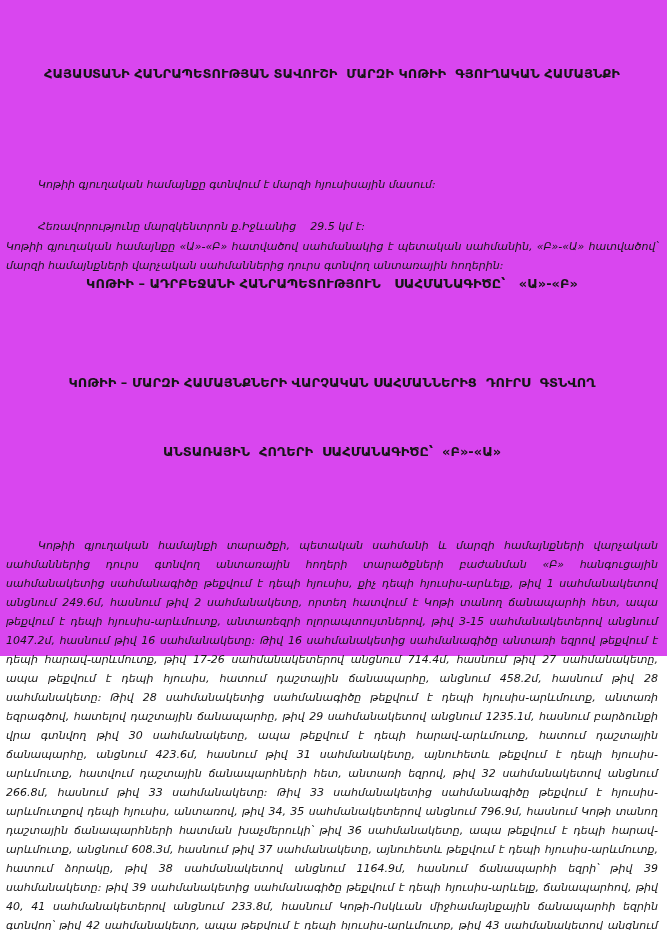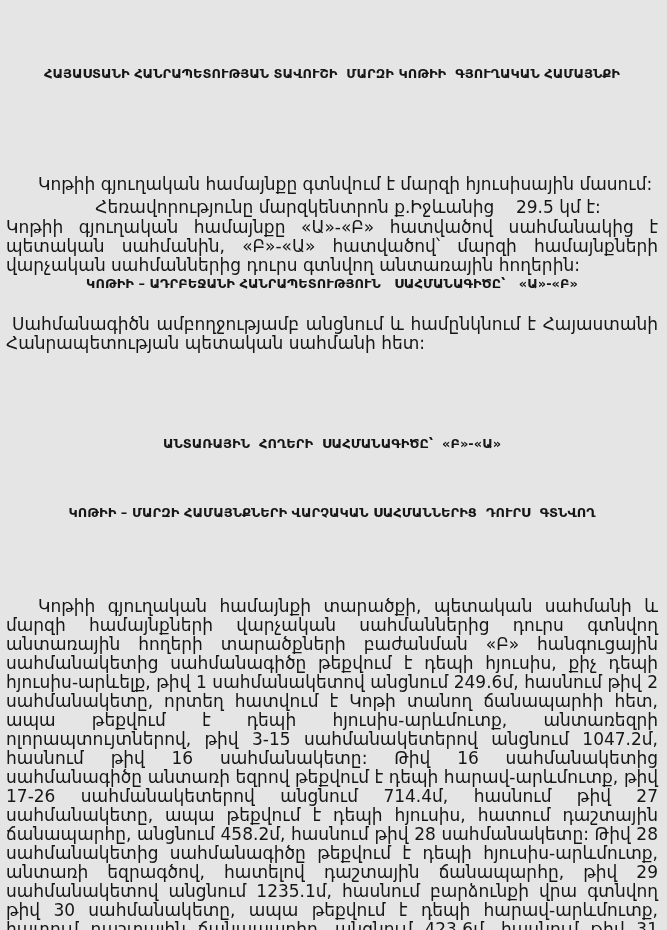--- a/index.html
+++ b/index.html
@@ -6,52 +6,53 @@
     margin: 0;
     padding: 0;
     width: 667px;
     height: 930px;
     overflow: hidden;
     background: #ffffff;
   }
   .page {
     box-sizing: border-box;
     width: 667px;
-    height: 930px;
+    height: 656px;
     padding: 2px 9px 8px 6px;
     font-family: "DejaVu Sans", "Liberation Sans", sans-serif;
     color: #161616;
-    background: #e5e5e5;
+    background: #d946ef;
   }
   h1, h2 {
     font-size: 13px;
     font-weight: bold;
     text-align: center;
     margin: 0;
     white-space: pre-wrap;
   }
   h1 { line-height: 28px; margin-top: 2px; }
   h2 { line-height: 23px; }
   h2.single { line-height: 17px; }
   h2.double { margin-top: 33px; }
   .tline, .hline { display: block; }
   p {
-    font-size: 17px;
+    font-size: 11px;
     line-height: 19px;
     margin: 0;
     text-align: left;
+    font-style: italic;
   }
   p.just {
     text-align: justify;
   }
   p.indent { text-indent: 32px; }
   p.small-indent { text-indent: 6px; }
   p.pre { white-space: pre-wrap; }
   .mt-31 { margin-top: 31px; }
-  .mt-11 { margin-top: 4px; text-align: center; }
+  .mt-11 { margin-top: 23px; }
   .mt-9  { margin-top: 1px; }
   .mt-23 { margin-top: 23px; }
   .mt-1  { margin-top: 1px; }
   .mt-27 { margin-top: 27px; }
 </style>
 </head>
 <body>
 
 <div class="page">
 
@@ -60,23 +61,22 @@
   </h1>
 
   <p class="indent mt-31">Կոթիի գյուղական համայնքը գտնվում է մարզի հյուսիսային մասում:</p>
 
   <p class="indent pre mt-11">Հեռավորությունը մարզկենտրոն ք.Իջևանից    29.5 կմ է:</p>
 
   <p class="just mt-9">Կոթիի գյուղական համայնքը «Ա»-«Բ» հատվածով սահմանակից է պետական սահմանին, «Բ»-«Ա» հատվածով՝ մարզի համայնքների վարչական սահմաններից դուրս գտնվող անտառային հողերին:</p>
 
   <h2 class="single">ԿՈԹԻԻ – ԱԴՐԲԵՋԱՆԻ ՀԱՆՐԱՊԵՏՈՒԹՅՈՒՆ   ՍԱՀՄԱՆԱԳԻԾԸ՝   «Ա»-«Բ»</h2>
 
-  <p class="just small-indent mt-23">Սահմանագիծն ամբողջությամբ անցնում և համընկնում է Հայաստանի Հանրապետության պետական սահմանի հետ:</p>
 
 
   <h2 class="double">
+    <span class="hline">ԿՈԹԻԻ – ՄԱՐԶԻ ՀԱՄԱՅՆՔՆԵՐԻ ՎԱՐՉԱԿԱՆ ՍԱՀՄԱՆՆԵՐԻՑ  ԴՈՒՐՍ  ԳՏՆՎՈՂ</span>
     <span class="hline">ԱՆՏԱՌԱՅԻՆ  ՀՈՂԵՐԻ  ՍԱՀՄԱՆԱԳԻԾԸ՝  «Բ»-«Ա»</span>
-    <span class="hline">ԿՈԹԻԻ – ՄԱՐԶԻ ՀԱՄԱՅՆՔՆԵՐԻ ՎԱՐՉԱԿԱՆ ՍԱՀՄԱՆՆԵՐԻՑ  ԴՈՒՐՍ  ԳՏՆՎՈՂ</span>
   </h2>
 
   <p class="just indent mt-27">Կոթիի գյուղական համայնքի տարածքի, պետական սահմանի և մարզի համայնքների վարչական սահմաններից դուրս գտնվող անտառային հողերի տարածքների բաժանման «Բ» հանգուցային սահմանակետից սահմանագիծը թեքվում է դեպի հյուսիս, քիչ դեպի հյուսիս-արևելք, թիվ 1 սահմանակետով անցնում 249.6մ, հասնում թիվ 2 սահմանակետը, որտեղ հատվում է Կոթի տանող ճանապարհի հետ, ապա թեքվում է դեպի հյուսիս-արևմուտք, անտառեզրի ոլորապտույտներով, թիվ 3-15 սահմանակետերով անցնում 1047.2մ, հասնում  թիվ 16 սահմանակետը: Թիվ 16 սահմանակետից սահմանագիծը անտառի եզրով թեքվում է դեպի հարավ-արևմուտք, թիվ 17-26 սահմանակետերով անցնում 714.4մ, հասնում թիվ 27 սահմանակետը, ապա թեքվում է դեպի հյուսիս, հատում դաշտային ճանապարհը, անցնում 458.2մ, հասնում թիվ 28 սահմանակետը: Թիվ 28 սահմանակետից սահմանագիծը թեքվում է դեպի հյուսիս-արևմուտք, անտառի եզրագծով, հատելով դաշտային ճանապարհը, թիվ 29  սահմանակետով անցնում 1235.1մ, հասնում բարձունքի վրա գտնվող թիվ 30 սահմանակետը, ապա թեքվում է դեպի հարավ-արևմուտք, հատում դաշտային ճանապարհը, անցնում 423.6մ, հասնում թիվ 31 սահմանակետը, այնուհետև թեքվում է դեպի հյուսիս-արևմուտք, հատվում դաշտային ճանապարհների հետ, անտառի եզրով, թիվ 32 սահմանակետով անցնում 266.8մ, հասնում թիվ 33 սահմանակետը: Թիվ 33 սահմանակետից սահմանագիծը թեքվում է հյուսիս-արևմուտքով դեպի հյուսիս, անտառով, թիվ 34, 35 սահմանակետերով անցնում 796.9մ, հասնում Կոթի տանող դաշտային ճանապարհների հատման խաչմերուկի՝ թիվ 36 սահմանակետը, ապա թեքվում է դեպի հարավ-արևմուտք, անցնում 608.3մ, հասնում թիվ 37 սահմանակետը, այնուհետև թեքվում է դեպի հյուսիս-արևմուտք, հատում ձորակը, թիվ 38 սահմանակետով անցնում 1164.9մ, հասնում ճանապարհի եզրի՝ թիվ 39 սահմանակետը: թիվ 39 սահմանակետից սահմանագիծը թեքվում է դեպի հյուսիս-արևելք, ճանապարհով, թիվ 40, 41 սահմանակետերով անցնում  233.8մ, հասնում Կոթի-Ոսկևան միջհամայնքային ճանապարհի եզրին գտնվող՝ թիվ 42 սահմանակետը, ապա թեքվում է դեպի հյուսիս-արևմուտք, թիվ 43 սահմանակետով անցնում 792.8մ, հասնում անտառի բացատի եզրին գտնվող՝ թիվ 44 սահմանակետը: Թիվ 44 սահմանակետից սահմանագիծը թեքվում է դեպի</p>
 
 </div>
 
 </body></html>

